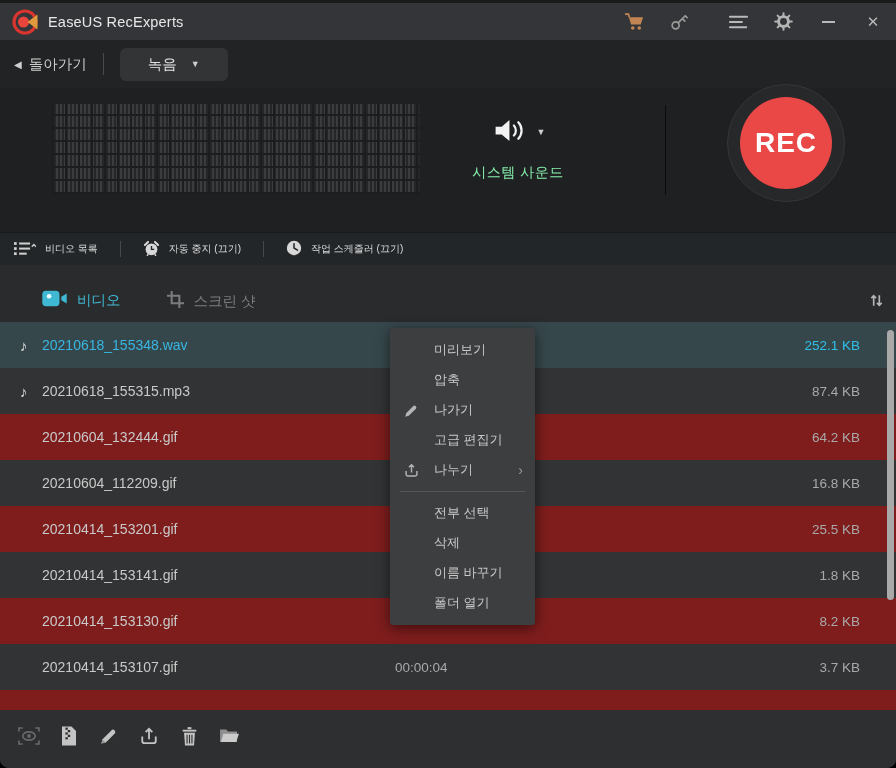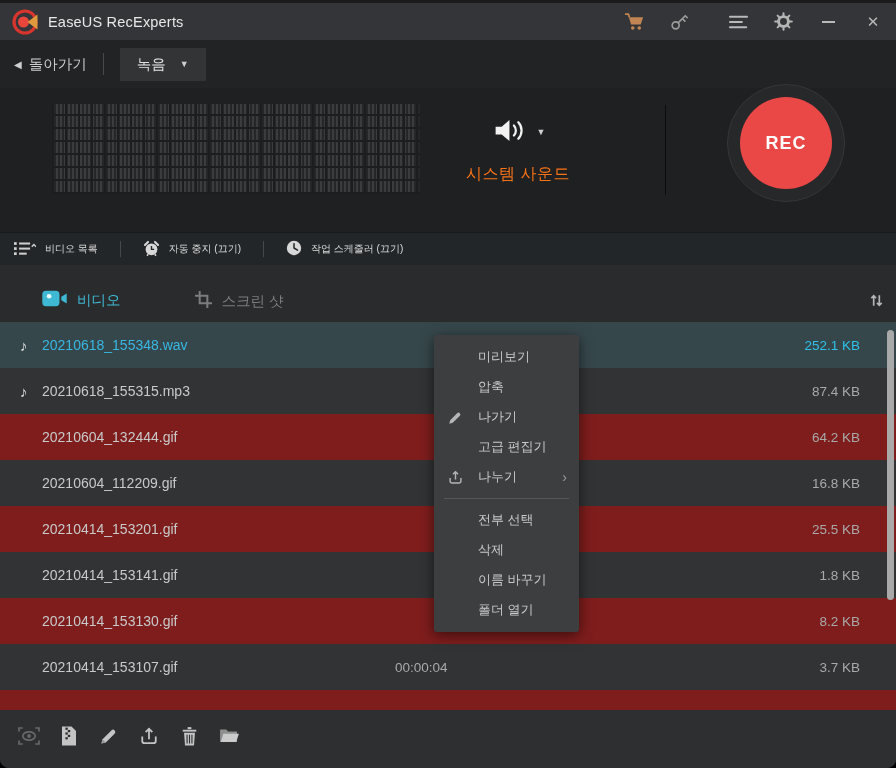--- a/index.html
+++ b/index.html
@@ -20,51 +20,51 @@
   .tb-icons .gap-l { margin-left:14px; }
   .min-glyph { display:block; width:13px; border-top:2px solid #b9b9b9; }
   .close-glyph { color:#b9b9b9; font-size:15px; line-height:1; }
 
   
   .navbar { height:48px; background:#222324; display:flex; align-items:center; padding:0 14px; }
   .back { display:flex; align-items:center; gap:7px; color:#cfcfcf; font-size:14.5px; cursor:pointer; }
   .back-arrow { font-size:10px; color:#cfcfcf; }
   .nav-div { width:1px; height:22px; background:#4a4a4a; margin:0 16px; }
   .mode-btn { display:flex; align-items:center; gap:14px; background:#323436; border:none; color:#e2e2e2;
-              font-size:14.5px; padding:7px 17px; border-radius:0; cursor:pointer;
+              font-size:14.5px; padding:7px 28px; border-radius:6px; cursor:pointer;
               font-family:inherit; }
   .caret { font-size:9px; color:#cfcfcf; }
 
   
   .recorder { position:relative; height:144px; background:#1f2021; }
   .visualizer { position:absolute; left:52px; top:16px; width:368px; height:90px;
     background-color:#242526;
     background-image:
       repeating-linear-gradient(90deg, #1c1d1e 0 2px, transparent 2px 13px),
       repeating-linear-gradient(0deg,  #1c1d1e 0 2px, transparent 2px 13px),
       repeating-linear-gradient(90deg, #3b3c3e 0 2px, #252627 2px 4px),
       repeating-linear-gradient(0deg,  #3b3c3e 0 2px, #252627 2px 4px);
   }
   .source { position:absolute; left:448px; top:22px; width:140px; text-align:center; cursor:pointer; }
   .source-iconrow { display:flex; align-items:center; justify-content:center; gap:8px; height:44px; }
-  .source-label { margin-top:10px; color:#f97316; font-size:16px; letter-spacing:.5px; }
+  .source-label { margin-top:10px; color:#86efac; font-size:14px; letter-spacing:.5px; }
   .rec-vline { position:absolute; left:665px; top:17px; width:1px; height:90px; background:#0c0c0c; }
   .rec-outer { position:absolute; left:727px; top:-4px; width:118px; height:118px; border-radius:50%;
                background:#27282a; border:1px solid #35363a; display:flex; align-items:center; justify-content:center; }
   .rec-btn { width:92px; height:92px; border-radius:50%; background:#ea4747; border:none; cursor:pointer;
-             color:#fff; font-weight:bold; font-size:18px; letter-spacing:1px;
+             color:#fff; font-weight:bold; font-size:28px; letter-spacing:1px;
              font-family:"Liberation Sans",sans-serif; }
 
   
   .tabbar { height:33px; background:#232628; display:flex; align-items:center; padding:0 14px; border-top:1px solid #191a1b; }
   .tab { display:flex; align-items:center; gap:9px; color:#dcdcdc; font-size:10px; cursor:pointer; }
   .tab-div { width:1px; height:16px; background:#46484a; margin:0 22px; }
 
   
-  .subtabs { position:relative; height:57px; background:#2a2b2d; display:flex; align-items:flex-end; padding:0 0 11px 42px;gap:28px; }
+  .subtabs { position:relative; height:57px; background:#2a2b2d; display:flex; align-items:flex-end; padding:0 0 11px 42px; }
   .subtab { display:flex; align-items:center; gap:10px; font-size:14.5px; cursor:pointer; margin-right:46px; }
   .subtab.active { color:#3fb9d3; }
   .subtab.inactive { color:#7c7c7c; }
   .sort-btn { position:absolute; right:12px; bottom:10px; cursor:pointer; }
 
   
   .filelist { position:relative; height:388px; background:#2d2e2f; }
   .frow { height:46px; display:flex; align-items:center; padding:0 36px 0 20px; }
   .frow.shade-a { background:#7f1d1d;justify-content:flex-end; }
   .frow.shade-b { background:#323334; }
@@ -295,21 +295,21 @@
         <div class="frow shade-b">
     <span class="note"></span>
     <span class="fname">20210414_153107.gif</span>
     <span class="fdur">00:00:04</span>
     <span class="fsize">3.7 KB</span>
   </div>
         <div class="frow shade-a" style="height: 20px;"></div>
       </div>
     <div class="scroll-thumb"></div>
 
-    <div class="ctx-menu" style="position:absolute; left:390px; top:13px;margin-left:44px;">
+    <div class="ctx-menu" style="position:absolute; left:390px; top:6px;">
       <div id="ctx-top">
           <div class="ctx-item">
     <span class="ctx-icon"></span>
     <span class="ctx-label">미리보기</span>
     <span class="ctx-arrow"></span>
   </div>
           <div class="ctx-item">
     <span class="ctx-icon"></span>
     <span class="ctx-label">압축</span>
     <span class="ctx-arrow"></span>

